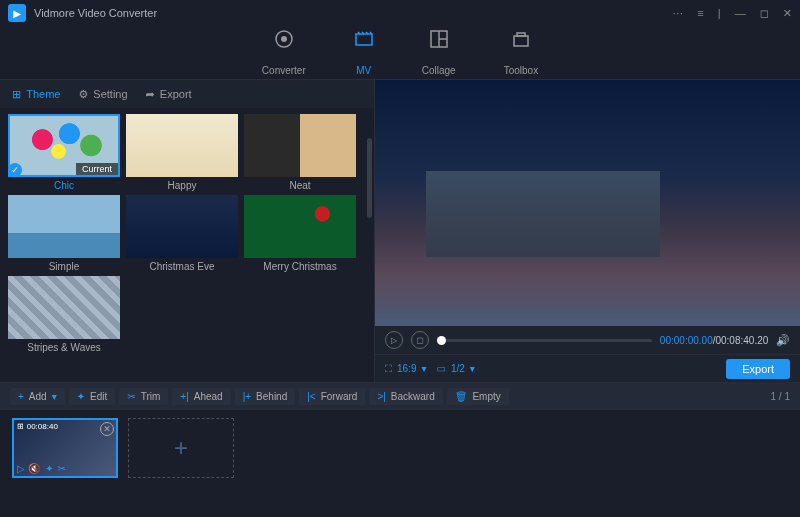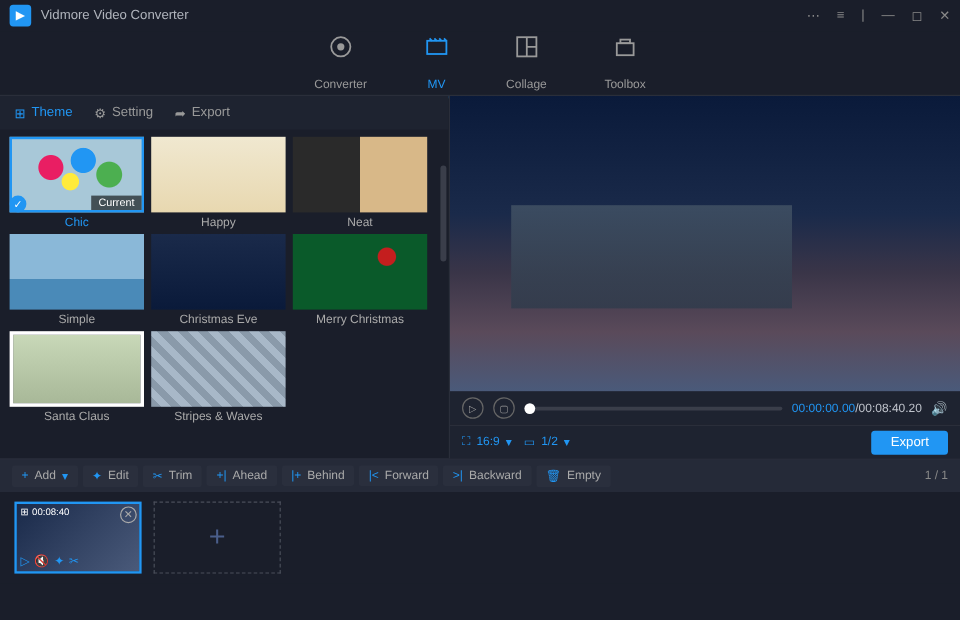--- a/index.html
+++ b/index.html
@@ -162,24 +162,20 @@
           <div class="theme-thumb th-xmas-eve"></div>
           <span class="theme-label">Christmas Eve</span>
         </div>
         <div class="theme-card">
           <div class="theme-thumb th-merry"></div>
           <span class="theme-label">Merry Christmas</span>
         </div>
       </div>
       <div class="theme-row">
         <div class="theme-card">
-          <div class="theme-thumb th-santa"></div>
-          <span class="theme-label">Santa Claus</span>
-        </div>
-        <div class="theme-card">
           <div class="theme-thumb th-stripes"></div>
           <span class="theme-label">Stripes &amp; Waves</span>
         </div>
       </div>
       <div class="scrollbar"></div>
     </div>
   </div>
 
   <div class="right">
     <div class="preview">

